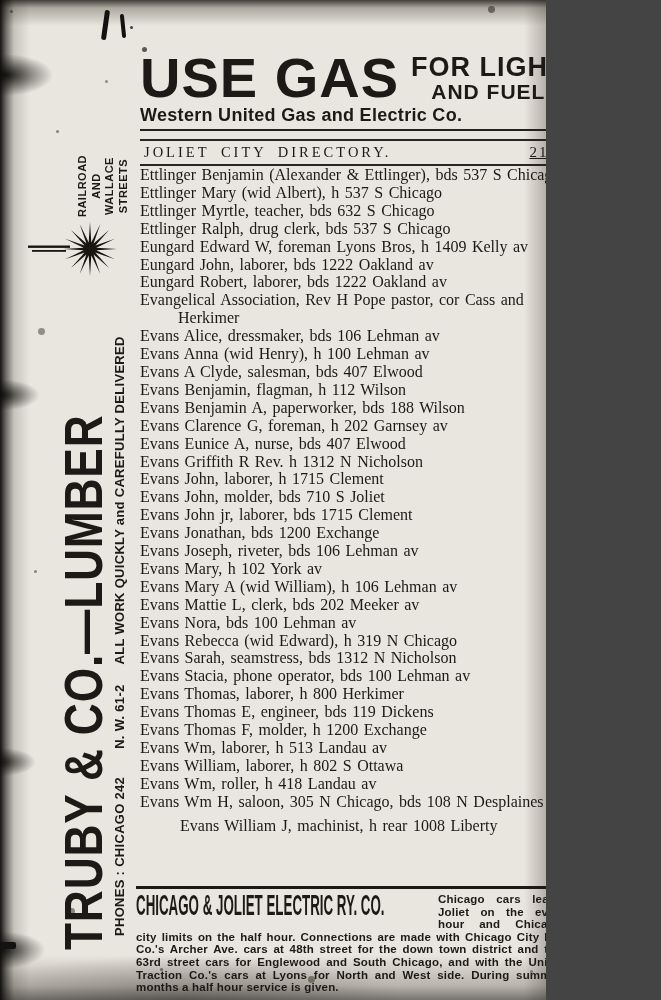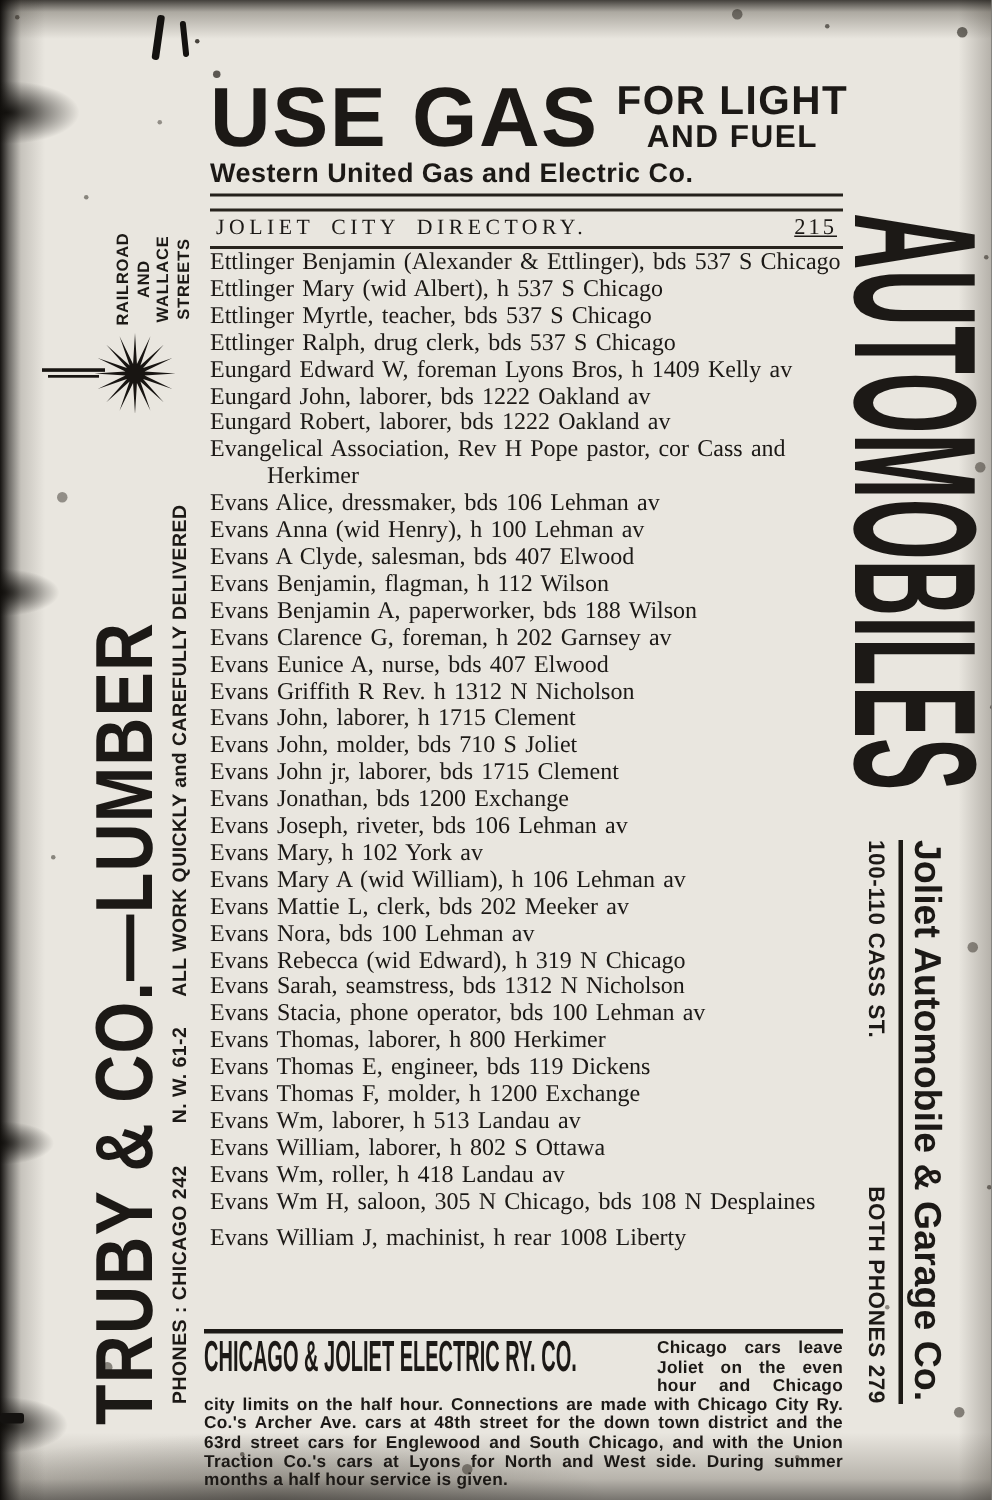--- a/index.html
+++ b/index.html
@@ -1,17 +1,17 @@
 <!DOCTYPE html>
 <html><head>
 <meta charset="utf-8">
 <style>
   html,body{margin:0;padding:0;background:#444;}
   .page{
-    position:relative;width:661px;height:1000px;overflow:hidden;
+    position:relative;width:546px;height:1000px;overflow:hidden;
     background:
       radial-gradient(ellipse 70px 30px at 4px 75px, rgba(15,13,10,.95), transparent 70%),
       radial-gradient(ellipse 55px 22px at 0px 395px, rgba(15,13,10,.9), transparent 72%),
       radial-gradient(ellipse 50px 20px at 0px 762px, rgba(15,13,10,.85), transparent 72%),
       radial-gradient(ellipse 60px 26px at 2px 950px, rgba(15,13,10,.9), transparent 72%),
       linear-gradient(90deg, rgba(10,8,6,.95) 0px, rgba(10,8,6,.55) 6px, rgba(40,36,30,.18) 14px, transparent 30px),
       linear-gradient(180deg, rgba(25,22,18,.8) 0px, rgba(60,55,45,.35) 8px, transparent 26px),
       linear-gradient(0deg, rgba(25,22,18,.55) 0px, rgba(70,64,54,.30) 14px, transparent 45px),
       linear-gradient(270deg, rgba(60,54,46,.30) 0px, transparent 22px),
       radial-gradient(ellipse 300px 60px at 180px 1000px, rgba(30,26,20,.35), transparent 75%),
@@ -29,21 +29,21 @@
   .gascompany{margin-top:1px;text-align:left;font-family:"Liberation Sans",sans-serif;font-weight:900;font-size:18px;letter-spacing:.3px;}
   .topad .rule{border-bottom:2.5px solid #24201b;margin-top:3px;}
   
   .dirheader{left:140px;top:139px;width:422px;border-top:2px solid #28241e;border-bottom:2.5px solid #28241e;
     display:flex;align-items:center;padding:3px 4px;box-sizing:border-box;}
   .dirtitle{flex:1;text-align:left;font-size:14.5px;letter-spacing:3px;word-spacing:5px;margin-right:40px;}
   .pagenum{font-size:15px;letter-spacing:2px;text-decoration:underline;}
   
   .listings{left:140px;top:166px;width:421px;font-size:16px;line-height:17.9px;word-spacing:1.5px;}
   .listings p{margin:0;padding-left:38px;text-indent:-38px;}
-  .listings p:last-child{margin-top:6px;}
+  .listings p:last-child{margin-top:6px;margin-left:40px;}
   
   .botad{left:136px;top:886px;width:426px;border-top:3px solid #1d1a16;padding-top:4px;
     font-family:"Liberation Sans",sans-serif;font-weight:700;}
   .botad-headbox{float:left;width:302px;height:26px;overflow:visible;}
   .botad-head{display:inline-block;font-size:29px;line-height:24px;font-weight:900;white-space:nowrap;
     transform:scaleX(.46);transform-origin:0 50%;}
   .botad-body{font-size:11.5px;line-height:12.6px;text-align:justify;letter-spacing:.2px;}
   
   .rot{position:absolute;transform-origin:0 0;}
   .railroad{left:76px;top:136px;width:100px;height:66px;transform:rotate(-90deg) translateX(-100px);
@@ -105,21 +105,21 @@
   </div>
 
   <div class="abs dirheader">
     <div class="dirtitle">JOLIET CITY DIRECTORY.</div>
     <div class="pagenum">215</div>
   </div>
 
   <div class="abs listings">
       <p class="entry">Ettlinger Benjamin (Alexander &amp; Ettlinger), bds 537 S Chicago</p>
       <p class="entry">Ettlinger Mary (wid Albert), h 537 S Chicago</p>
-      <p class="entry">Ettlinger Myrtle, teacher, bds 537 S Chicago</p>
+      <p class="entry">Ettlinger Myrtle, teacher, bds 632 S Chicago</p>
       <p class="entry">Ettlinger Ralph, drug clerk, bds 537 S Chicago</p>
       <p class="entry">Eungard Edward W, foreman Lyons Bros, h 1409 Kelly av</p>
       <p class="entry">Eungard John, laborer, bds 1222 Oakland av</p>
       <p class="entry">Eungard Robert, laborer, bds 1222 Oakland av</p>
       <p class="entry">Evangelical Association, Rev H Pope pastor, cor Cass and Herkimer</p>
       <p class="entry">Evans Alice, dressmaker, bds 106 Lehman av</p>
       <p class="entry">Evans Anna (wid Henry), h 100 Lehman av</p>
       <p class="entry">Evans A Clyde, salesman, bds 407 Elwood</p>
       <p class="entry">Evans Benjamin, flagman, h 112 Wilson</p>
       <p class="entry">Evans Benjamin A, paperworker, bds 188 Wilson</p>

